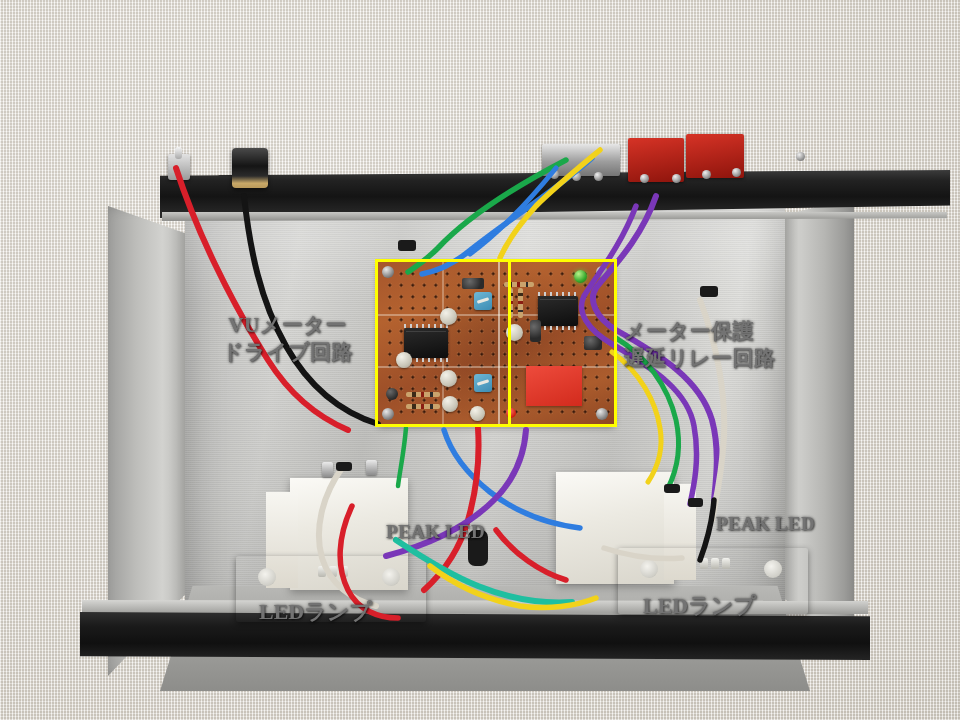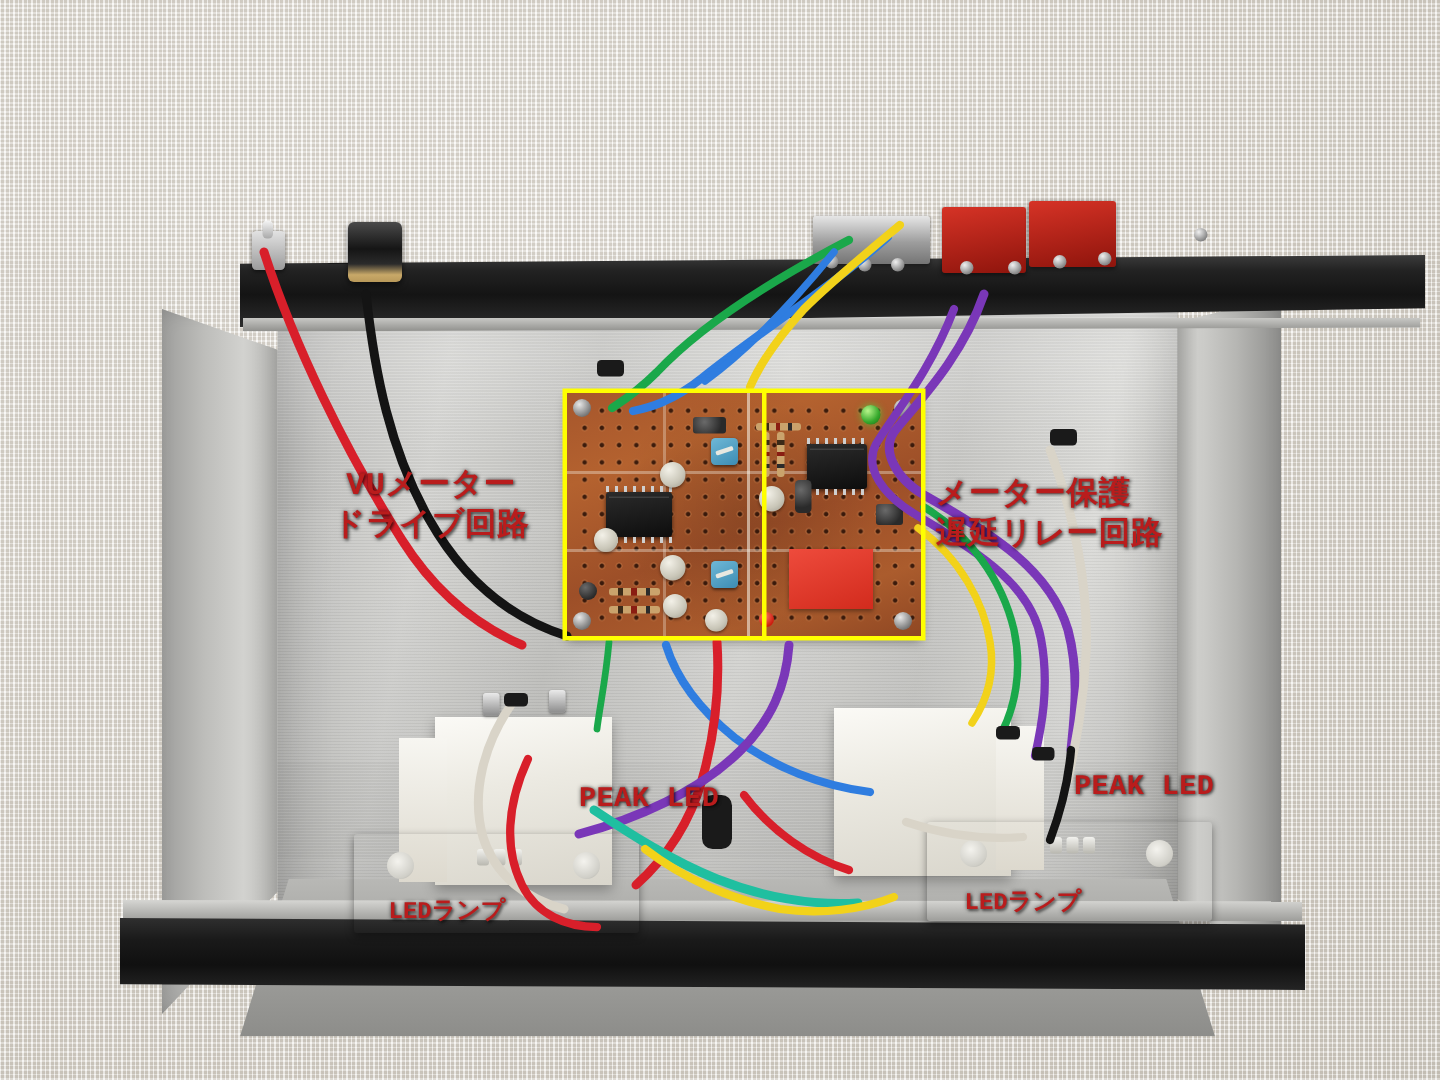--- a/index.html
+++ b/index.html
@@ -192,30 +192,30 @@
 
   
   .hl-box{
     position:absolute;border:3px solid #ffff00;
     box-sizing:border-box;
   }
   .hl-div{
     position:absolute;width:3px;background:#ffff00;
   }
   .anno{
-    position:absolute;color:#b91c1c;
-    font-family:Liberation Mono, monospace;
+    position:absolute;color:#737373;
+    font-family:Liberation Serif, serif;
     font-weight:600;
     line-height:1.28;
     white-space:pre-line;
     text-shadow:0 0 3px rgba(0,0,0,.55), 1px 1px 2px rgba(0,0,0,.5);
   }
   .anno.jp{font-size:21px;letter-spacing:.5px;}
   .anno.en{font-size:19px;letter-spacing:.3px;}
-  .anno.sm{font-size:16px;}
+  .anno.sm{font-size:22px;}
 </style>
 </head>
 <body>
 
 <div id="stage">
 
   <div class="wall"></div>
 
   <div class="chassis-outer">
 

